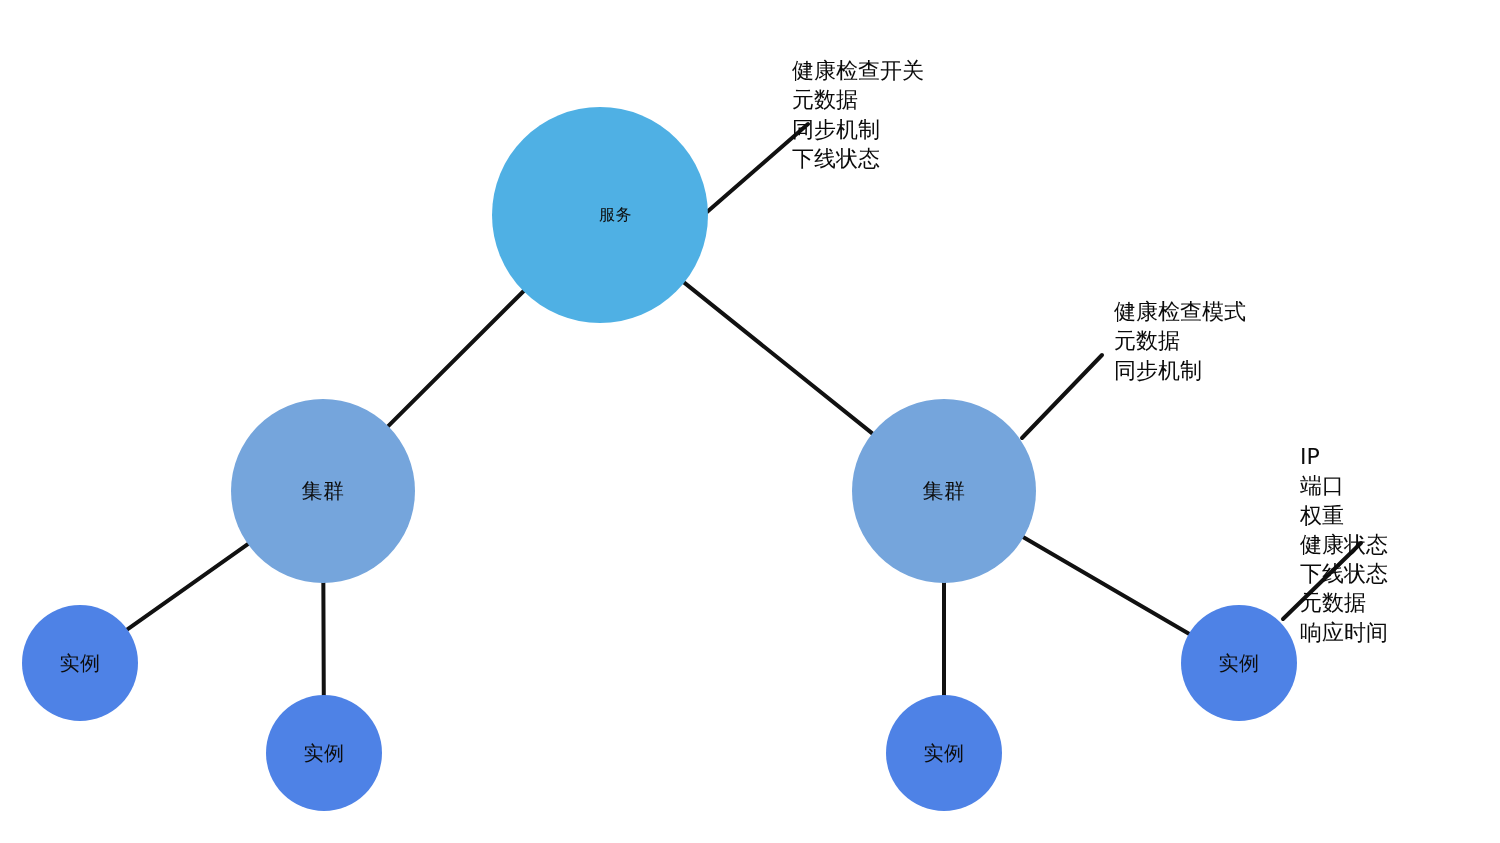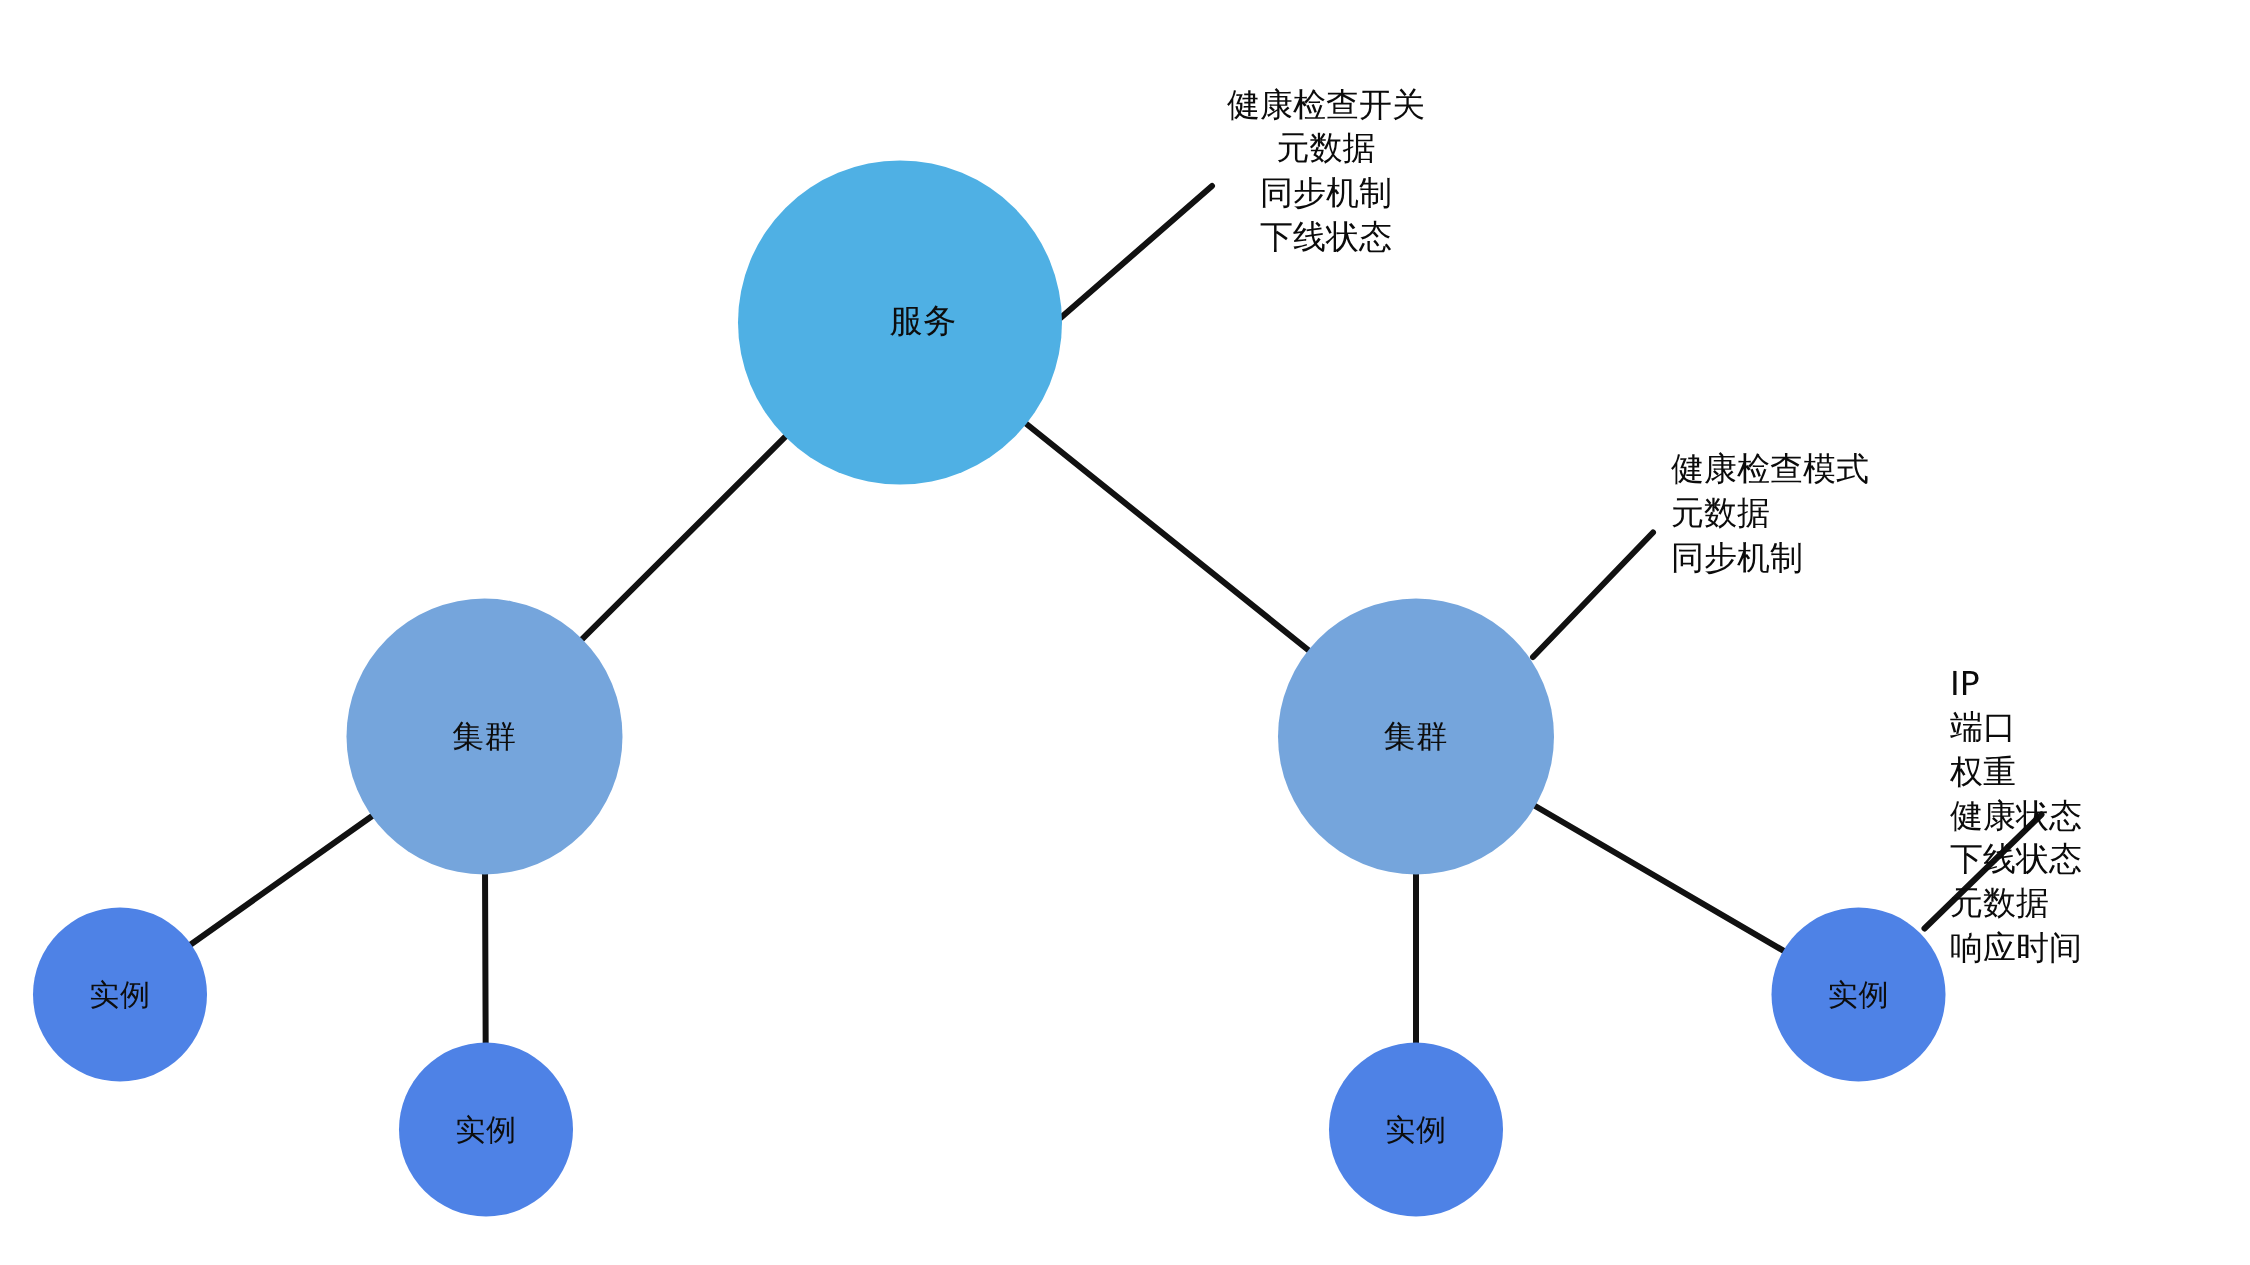--- a/index.html
+++ b/index.html
@@ -35,21 +35,21 @@
     box-sizing: border-box;
   }
   .node-label {
     font-size: 17px;
     color: #0d0d0d;
     letter-spacing: 0.5px;
     line-height: 1;
     white-space: nowrap;
     user-select: none;
   }
-  .node-service .node-label { font-size: 22px; margin-left: 31px; }
+  .node-service .node-label { font-size: 16px; margin-left: 31px; }
   .node-cluster .node-label { font-size: 21px; }
   .node-instance .node-label { font-size: 20px; }
 
   .annotation {
     position: absolute;
     color: #0b0b0b;
     font-size: 22px;
     line-height: 1.33;
     white-space: nowrap;
     user-select: none;
@@ -90,27 +90,27 @@
         <span class="node-label">实例</span>
       </div>
       <div class="node node-instance" style="left: 886px; top: 695px; width: 116px; height: 116px; background: rgb(78, 130, 230);">
         <span class="node-label">实例</span>
       </div>
       <div class="node node-instance" style="left: 1181px; top: 605px; width: 116px; height: 116px; background: rgb(78, 130, 230);">
         <span class="node-label">实例</span>
       </div>
     </div>
   <div id="annotation-layer">
-      <div class="annotation" style="left: 818px; top: 56px; text-align: center;">
+      <div class="annotation" style="left: 792px; top: 56px;">
         <span class="ann-line">健康检查开关</span>
         <span class="ann-line">元数据</span>
         <span class="ann-line">同步机制</span>
         <span class="ann-line">下线状态</span>
       </div>
-      <div class="annotation" style="left: 1114px; top: 299px;">
+      <div class="annotation" style="left: 1114px; top: 299px; font-family: Liberation Mono, monospace;">
         <span class="ann-line">健康检查模式</span>
         <span class="ann-line">元数据</span>
         <span class="ann-line">同步机制</span>
       </div>
       <div class="annotation" style="left: 1300px; top: 442px;">
         <span class="ann-line">IP</span>
         <span class="ann-line">端口</span>
         <span class="ann-line">权重</span>
         <span class="ann-line">健康状态</span>
         <span class="ann-line">下线状态</span>

